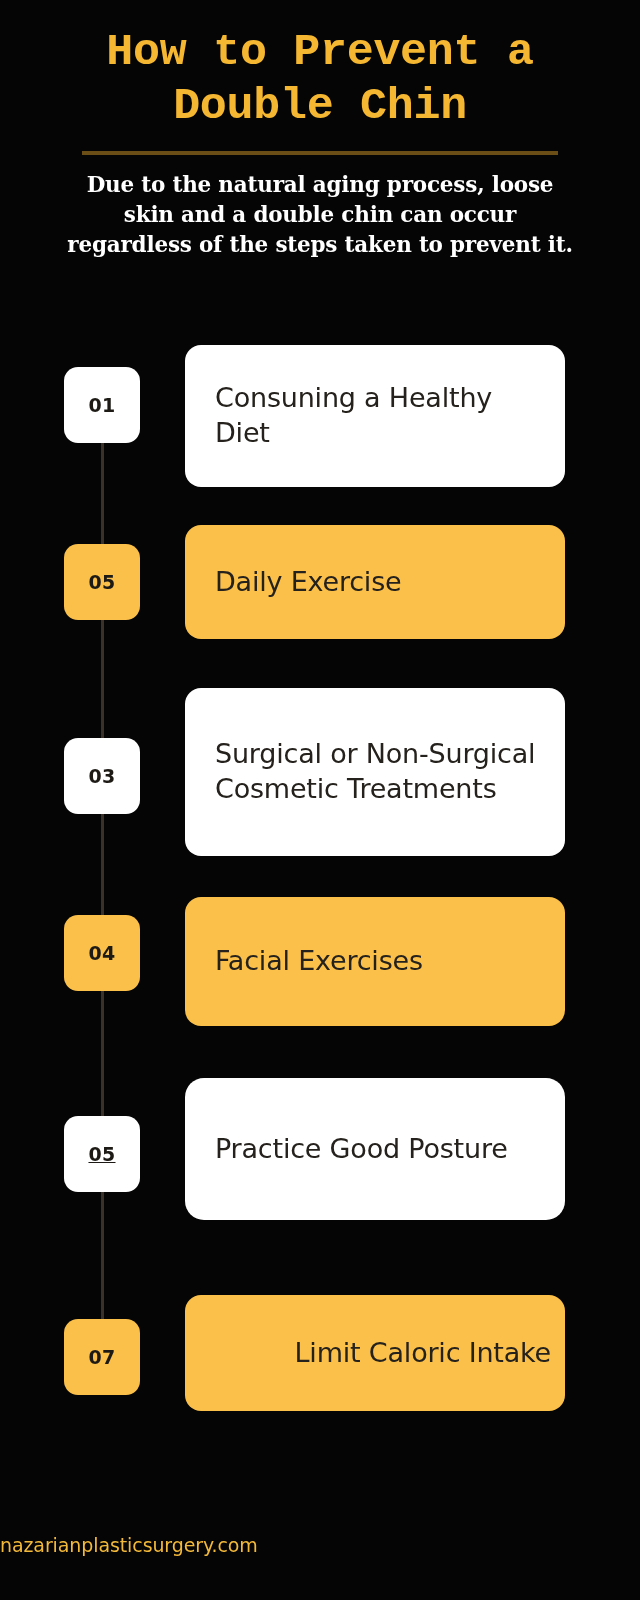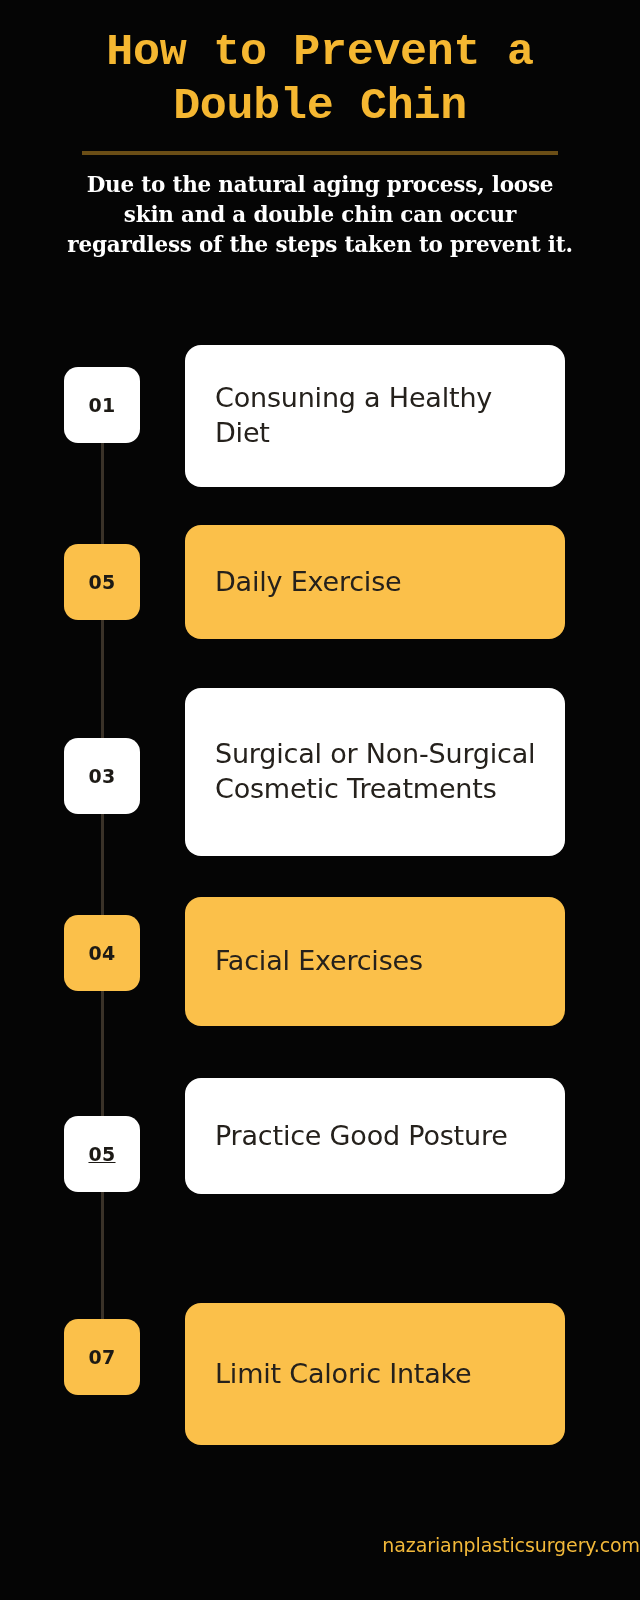--- a/index.html
+++ b/index.html
@@ -137,37 +137,37 @@
 
   #row-3 { top: 346px; }
   #row-3 .card   { top: 5px;  height: 168px; align-items: center; }
   #row-3 .badge  { top: 55px; }
 
   #row-4 { top: 556px; }
   #row-4 .card   { top: 4px;  height: 129px; }
   #row-4 .badge  { top: 22px; }
 
   #row-5 { top: 731px; }
-  #row-5 .card   { top: 10px; height: 116px; }
+  #row-5 .card   { top: 10px; height: 142px; border-radius: 19px; }
   #row-5 .badge  { top: 48px; text-decoration: underline; }
 
   #row-6 { top: 950px; }
-  #row-6 .card   { top: 16px;  height: 142px; }
+  #row-6 .card   { top: 8px;  height: 116px; justify-content: flex-end; }
   #row-6 .badge  { top: 32px; }
 
   
   .footer {
     position: absolute;
     bottom: 0;
     left: 0;
     width: 640px;
     height: 110px;
     display: flex;
     align-items: center;
-    justify-content: flex-end;
+    justify-content: flex-start;
   }
 
   .footer-url {
     font-family: "DejaVu Sans", sans-serif;
     font-size: 19px;
     color: #F3B93A;
     letter-spacing: -0.1px;
   }
 </style>
 </head>

